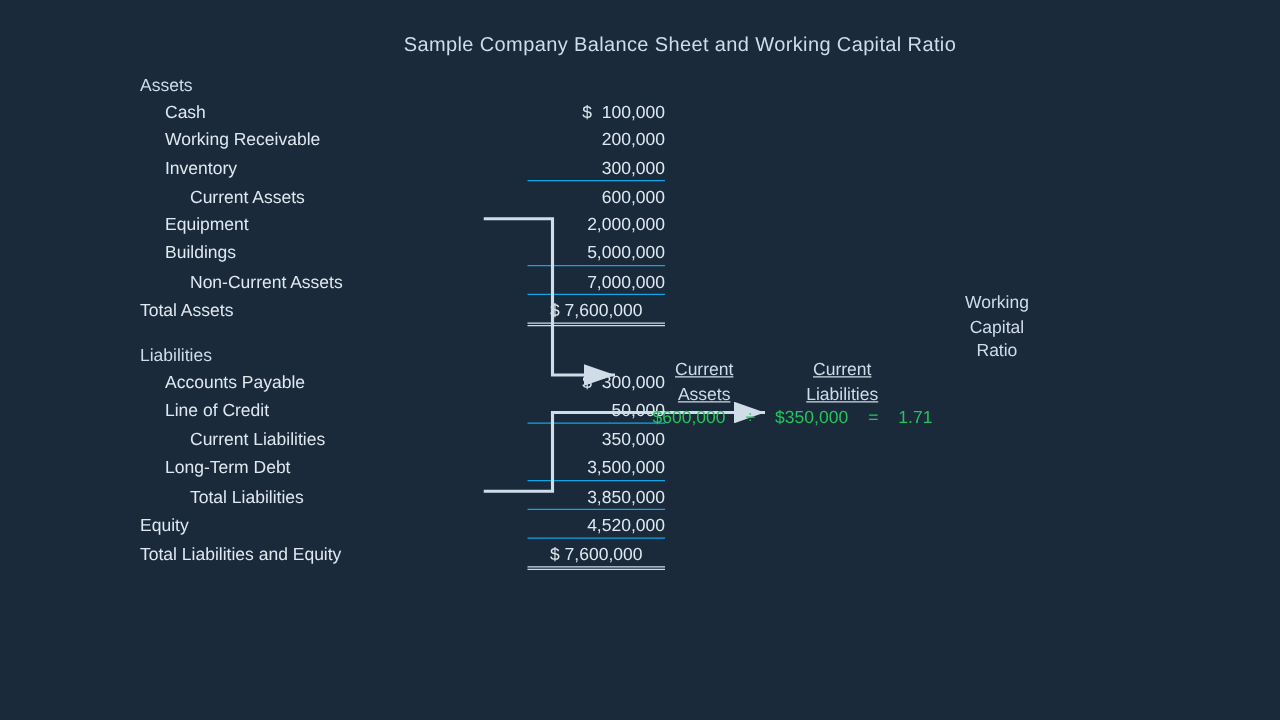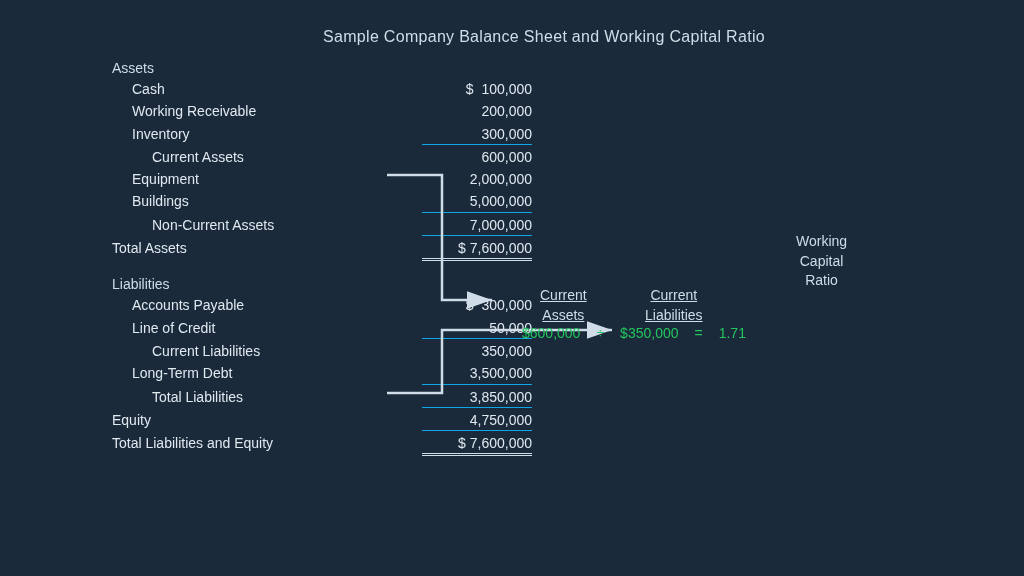--- a/index.html
+++ b/index.html
@@ -51,20 +51,21 @@
       min-width: 110px;
       text-align: right;
     }
     .indent1 { padding-left: 20px; }
     .indent2 { padding-left: 40px; }
     .underline-single .value {
       border-bottom: 1px solid #0ea5e9;
     }
     .underline-double .value {
       border-bottom: 3px double #d0dce8;
+      text-align: center;
     }
     .bold-row .label, .bold-row .value {
       font-weight: normal;
     }
     .spacer { height: 14px; }
     svg.arrows {
       position: absolute;
       top: 155px;
       left: 350px;
       width: 560px;
@@ -147,21 +148,21 @@
       <span class="value">3,500,000</span>
     </div>
 
     <div class="row indent2 underline-single">
       <span class="label">Total Liabilities</span>
       <span class="value">3,850,000</span>
     </div>
 
     <div class="row underline-single">
       <span class="label">Equity</span>
-      <span class="value">4,750,000</span>
+      <span class="value">4,520,000</span>
     </div>
 
     <div class="row underline-double bold-row">
       <span class="label">Total Liabilities and Equity</span>
       <span class="value">$ 7,600,000</span>
     </div>
   </div>
 
   <svg class="arrows" viewBox="0 0 560 330" xmlns="http://www.w3.org/2000/svg">
 
@@ -177,21 +178,21 @@
   </svg>
 
   <div style="position:absolute; top:286px; left:508px; text-align:center; color:#d0dce8; font-size:14px; line-height:1.4;">
     <span style="text-decoration:underline;">Current<br>Assets</span>
   </div>
 
   <div style="position:absolute; top:286px; left:613px; text-align:center; color:#d0dce8; font-size:14px; line-height:1.4;">
     <span style="text-decoration:underline;">Current<br>Liabilities</span>
   </div>
 
-  <div style="position:absolute; top:232px; left:764px; text-align:center; color:#d0dce8; font-size:14px; line-height:1.4;">
+  <div style="position:absolute; top:232px; left:740px; text-align:center; color:#d0dce8; font-size:14px; line-height:1.4;">
     <span>Working<br>Capital<br>Ratio</span>
   </div>
 
   <div style="position:absolute; top:325px; left:490px; display:flex; align-items:center; gap:16px; color:#22c55e; font-size:14px;">
     <span>$600,000</span>
     <span>÷</span>
     <span>$350,000</span>
     <span>=</span>
     <span>1.71</span>
   </div>

